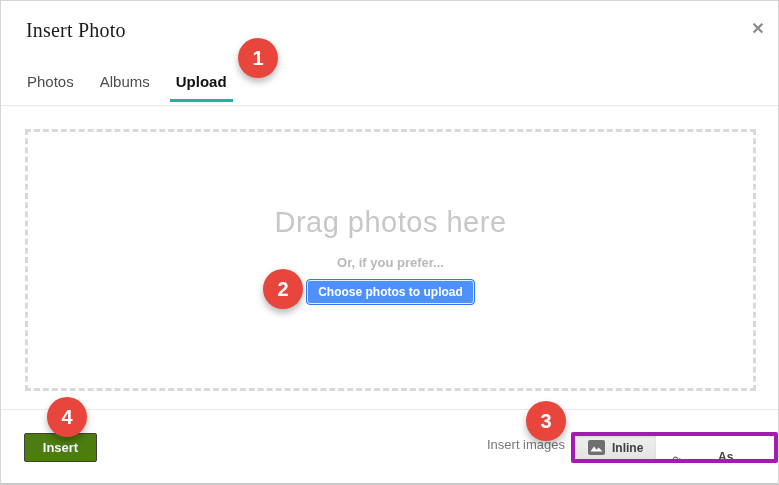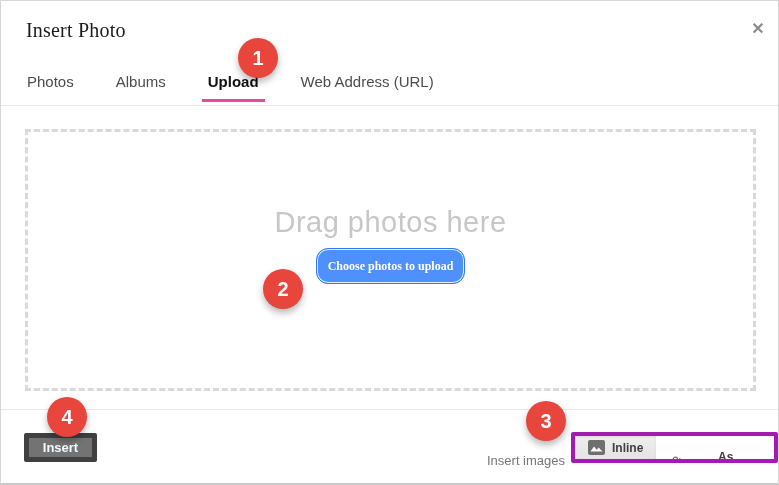--- a/index.html
+++ b/index.html
@@ -35,34 +35,34 @@
     font-weight: bold;
     color: #8c8c8c;
     cursor: pointer;
   }
 
   
   .tabbar {
     position: absolute;
     left: 20px; top: 72px;
     display: flex;
-    gap: 30px;
+    gap: 14px;
   }
   .tab {
     font-size: 15px;
     line-height: 18px;
     color: #4d4d4d;
     padding: 0 6px 11px 6px;
     cursor: pointer;
     white-space: nowrap;
   }
   .tab.active {
     color: #111;
     font-weight: bold;
-    border-bottom: 3px solid #ec4899;
+    border-bottom: 3px solid #14b8a6;
     padding-bottom: 8px;
   }
   .tabbar-rule {
     position: absolute;
     left: 0; top: 104px;
     width: 779px; height: 1px;
     background: #e6e6e6;
   }
 
   
@@ -82,46 +82,46 @@
     letter-spacing: 0.5px;
   }
   .dropzone-subtext {
     margin-top: 16px;
     font-size: 13px;
     font-weight: bold;
     color: #b9b9b9;
   }
   .choose-btn {
     margin-top: 9px;
-    height: 36px;
+    height: 26px;
     padding: 0 11px;
     background: #4d90fe;
     border: 1px solid #3079ed;
     box-shadow: inset 0 0 0 1px rgba(255,255,255,0.85);
-    border-radius: 12px;
+    border-radius: 4px;
     color: #fff;
-    font-family: Liberation Serif, serif;
+    font-family: Liberation Sans, sans-serif;
     font-size: 12px;
     font-weight: bold;
     cursor: pointer;
   }
 
   
   .footer-rule {
     position: absolute;
     left: 0; top: 408px;
     width: 779px; height: 1px;
     background: #e8e8e8;
   }
   .insert-btn {
     position: absolute;
     left: 23px; top: 432px;
     width: 73px; height: 29px;
-    background: #737373;
-    border: 5px solid #404040;
+    background: #4d7c0f;
+    border: 1px solid #404040;
     border-radius: 2px;
     color: #f4f8ff;
     font-family: "Liberation Sans", sans-serif;
     font-size: 13px;
     font-weight: bold;
     cursor: default;
   }
   .cancel-btn {
     position: absolute;
     left: 112px; top: 432px;
@@ -130,21 +130,21 @@
     border: 1px solid #c6c6c6;
     border-radius: 2px;
     color: #3a3a3a;
     font-family: "Liberation Sans", sans-serif;
     font-size: 13px;
     font-weight: bold;
     cursor: pointer;
   }
   .insert-images-label {
     position: absolute;
-    left: 486px; top: 452px;
+    left: 486px; top: 436px;
     font-size: 13px;
     color: #777;
   }
   .segmented {
     position: absolute;
     left: 570px; top: 431px;
     height: 31px;
     display: flex;
     border: 4px solid #a21caf;
     border-radius: 2px;
@@ -194,26 +194,26 @@
 
 <div class="dialog">
 
   <div class="dialog-title">Insert Photo</div>
   <div class="close-btn">✕</div>
 
   <div class="tabbar">
     <div class="tab">Photos</div>
     <div class="tab">Albums</div>
     <div class="tab active">Upload</div>
-    <div class="tab">Web Address (URL)</div>
   </div>
   <div class="tabbar-rule"></div>
 
   <div class="dropzone">
     <div class="dropzone-heading">Drag photos here</div>
+    <div class="dropzone-subtext">Or, if you prefer...</div>
     <button class="choose-btn">Choose photos to upload</button>
   </div>
 
   <div class="footer-rule"></div>
 
   <button class="insert-btn">Insert</button>
 
   <div class="insert-images-label">Insert images</div>
 
   <div class="segmented">

